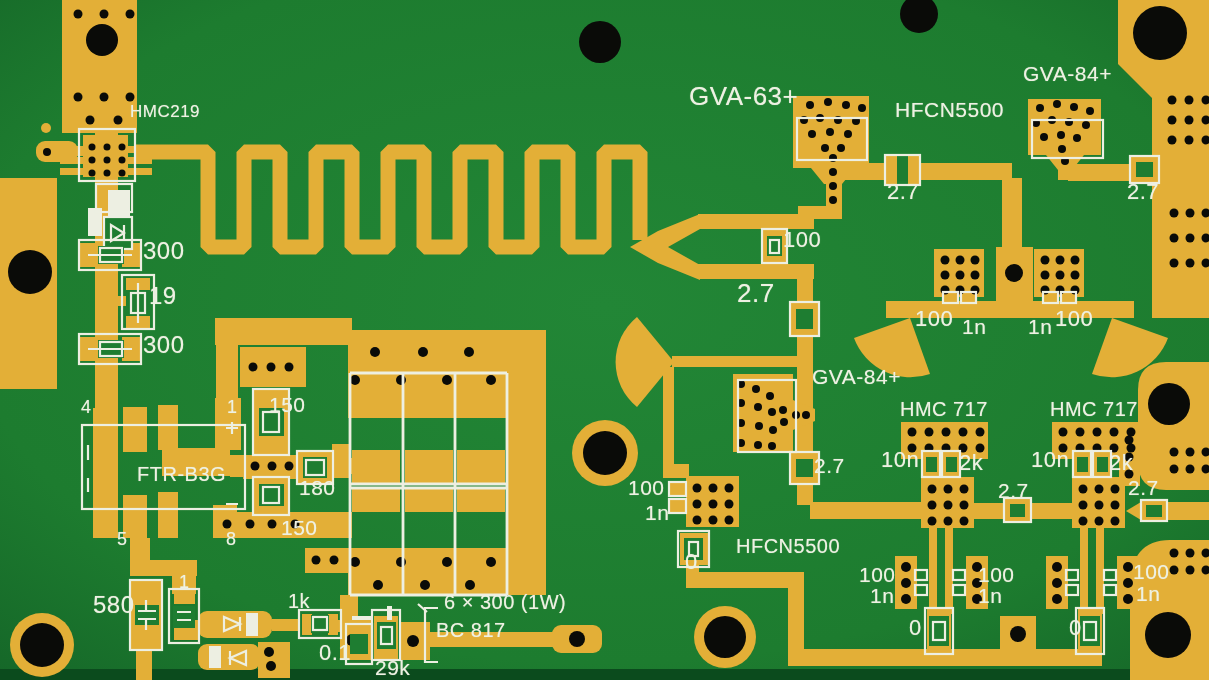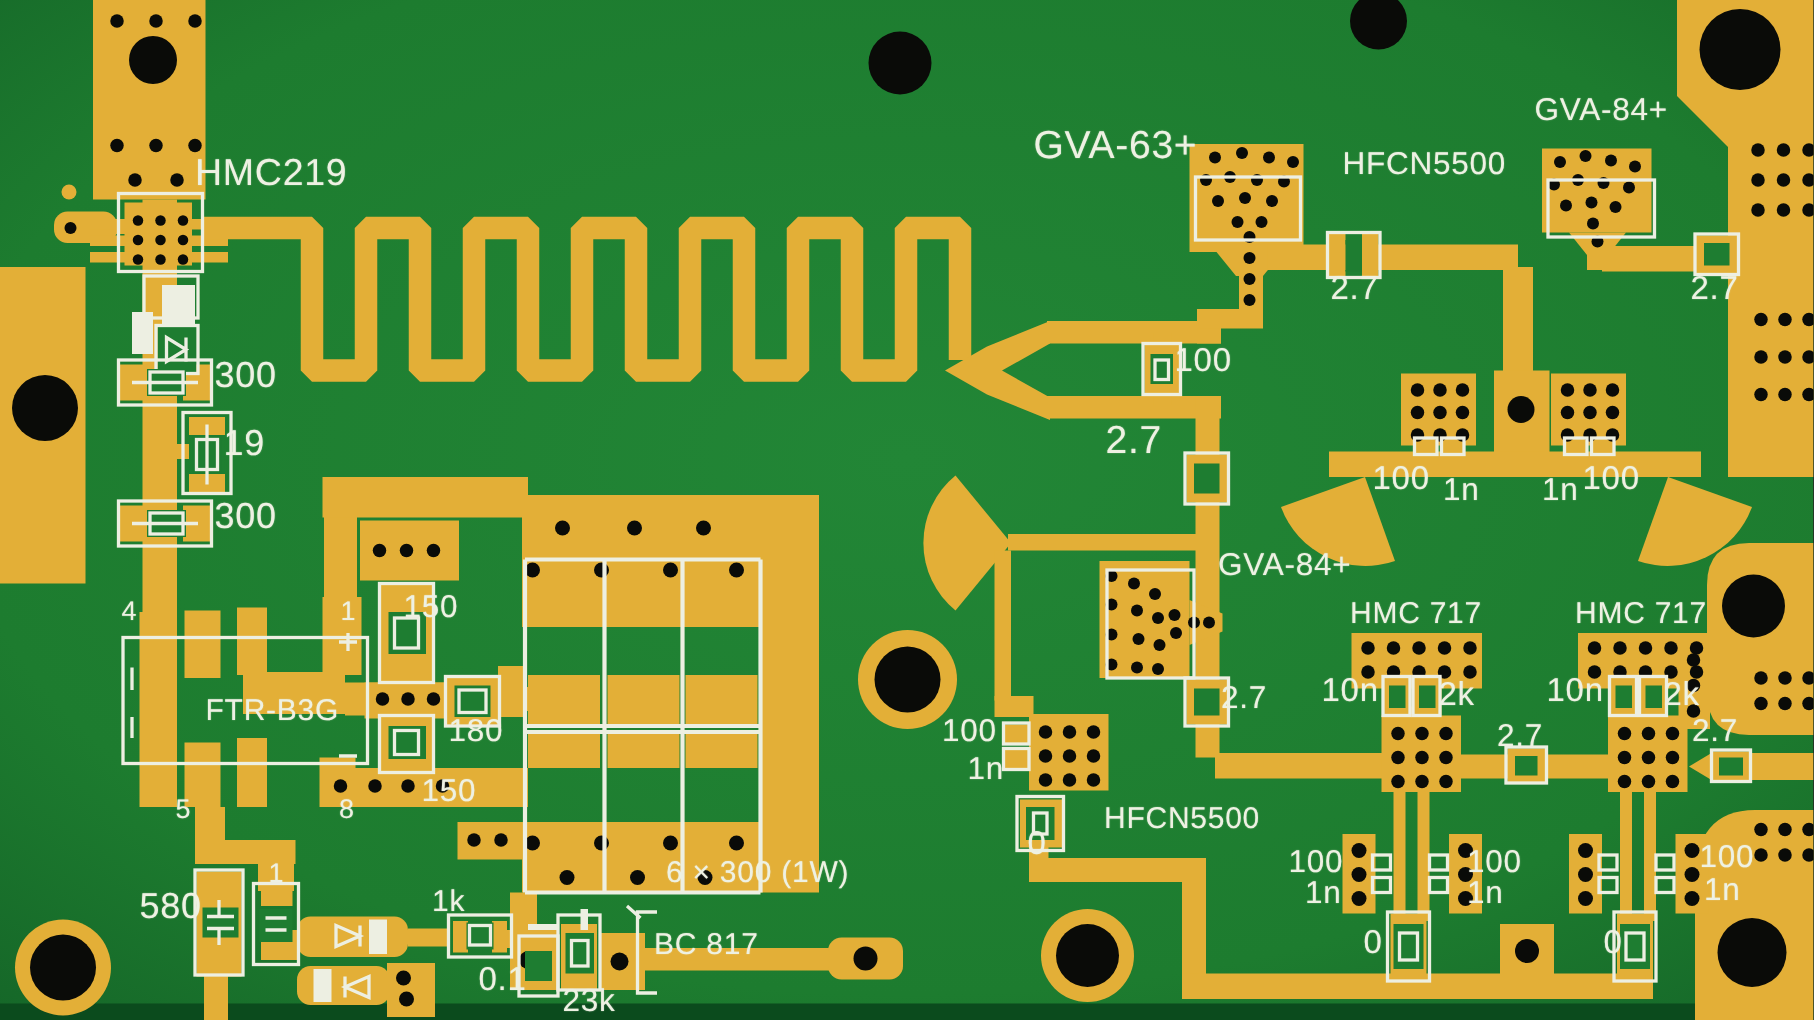--- a/index.html
+++ b/index.html
@@ -505,21 +505,21 @@
         <rect class="wl" x="1061" y="292" width="15" height="11"></rect>
 
     <rect class="wl" x="669" y="482" width="17" height="14"></rect>
     <rect class="wl" x="669" y="499" width="17" height="14"></rect>
     <rect class="wl" x="678" y="531" width="31" height="36"></rect>
     <rect class="gn" x="684" y="538" width="19" height="22"></rect>
     <rect class="wl" x="689" y="542" width="9" height="14"></rect>
   </g>
 </svg>
 
-<span class="sl" style="left:130px;top:103px;font-size:25px">HMC219</span>
+<span class="sl" style="left:130px;top:103px;font-size:17px">HMC219</span>
 <span class="sl" style="left:143px;top:239px;font-size:24px">300</span>
 <span class="sl" style="left:149px;top:284px;font-size:24px">19</span>
 <span class="sl" style="left:143px;top:333px;font-size:24px">300</span>
 <span class="sl" style="left:689px;top:83px;font-size:26px">GVA-63+</span>
 <span class="sl" style="left:895px;top:99px;font-size:21px">HFCN5500</span>
 <span class="sl" style="left:1023px;top:63px;font-size:21px">GVA-84+</span>
 <span class="sl" style="left:887px;top:181px;font-size:22px">2.7</span>
 <span class="sl" style="left:1127px;top:181px;font-size:22px">2.7</span>
 <span class="sl" style="left:783px;top:229px;font-size:22px">100</span>
 <span class="sl" style="left:737px;top:280px;font-size:26px">2.7</span>
@@ -554,17 +554,17 @@
 <span class="sl" style="left:269px;top:394px;font-size:21px">150</span>
 <span class="sl" style="left:137px;top:464px;font-size:20px">FTR-B3G</span>
 <span class="sl" style="left:299px;top:477px;font-size:21px">180</span>
 <span class="sl" style="left:281px;top:517px;font-size:21px">150</span>
 <span class="sl" style="left:117px;top:530px;font-size:18px">5</span>
 <span class="sl" style="left:226px;top:530px;font-size:18px">8</span>
 <span class="sl" style="left:93px;top:593px;font-size:24px">580</span>
 <span class="sl" style="left:179px;top:573px;font-size:18px">1</span>
 <span class="sl" style="left:288px;top:591px;font-size:20px">1k</span>
 <span class="sl" style="left:319px;top:642px;font-size:22px">0.1</span>
-<span class="sl" style="left:375px;top:657px;font-size:21px">23k</span>
+<span class="sl" style="left:375px;top:657px;font-size:21px">29k</span>
 <span class="sl" style="left:436px;top:620px;font-size:20px">BC 817</span>
-<span class="sl" style="left:444px;top:572px;font-size:20px">6 × 300 (1W)</span>
+<span class="sl" style="left:444px;top:592px;font-size:20px">6 × 300 (1W)</span>
 
 </div>
 
 </body></html>

